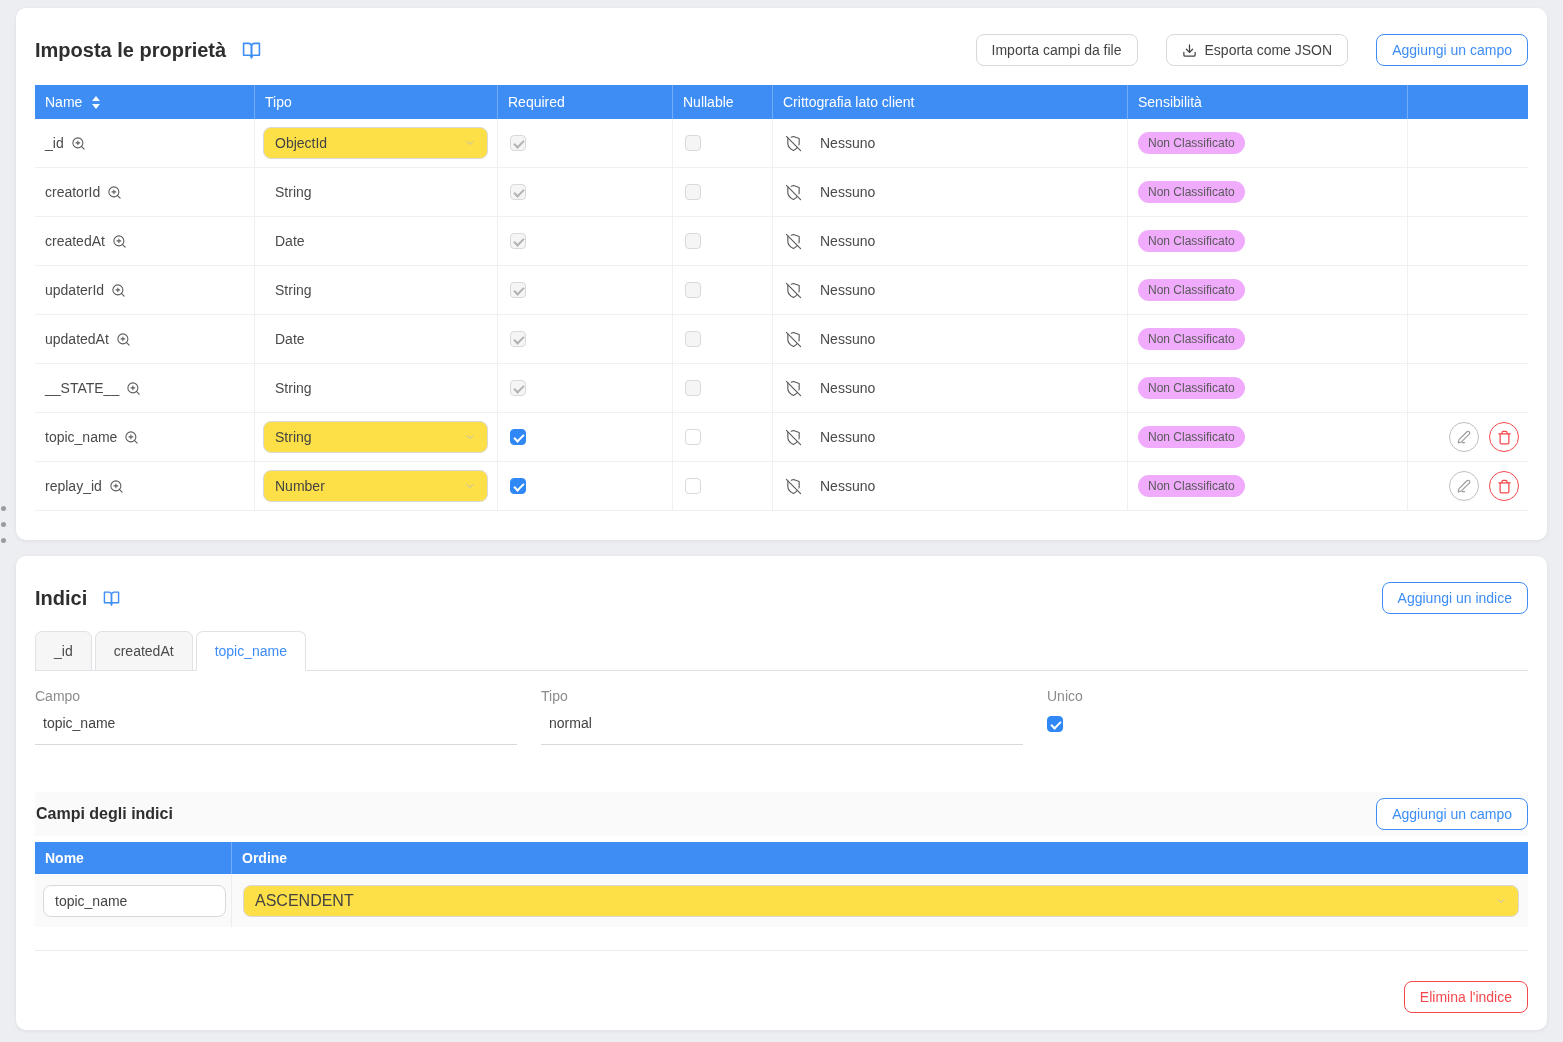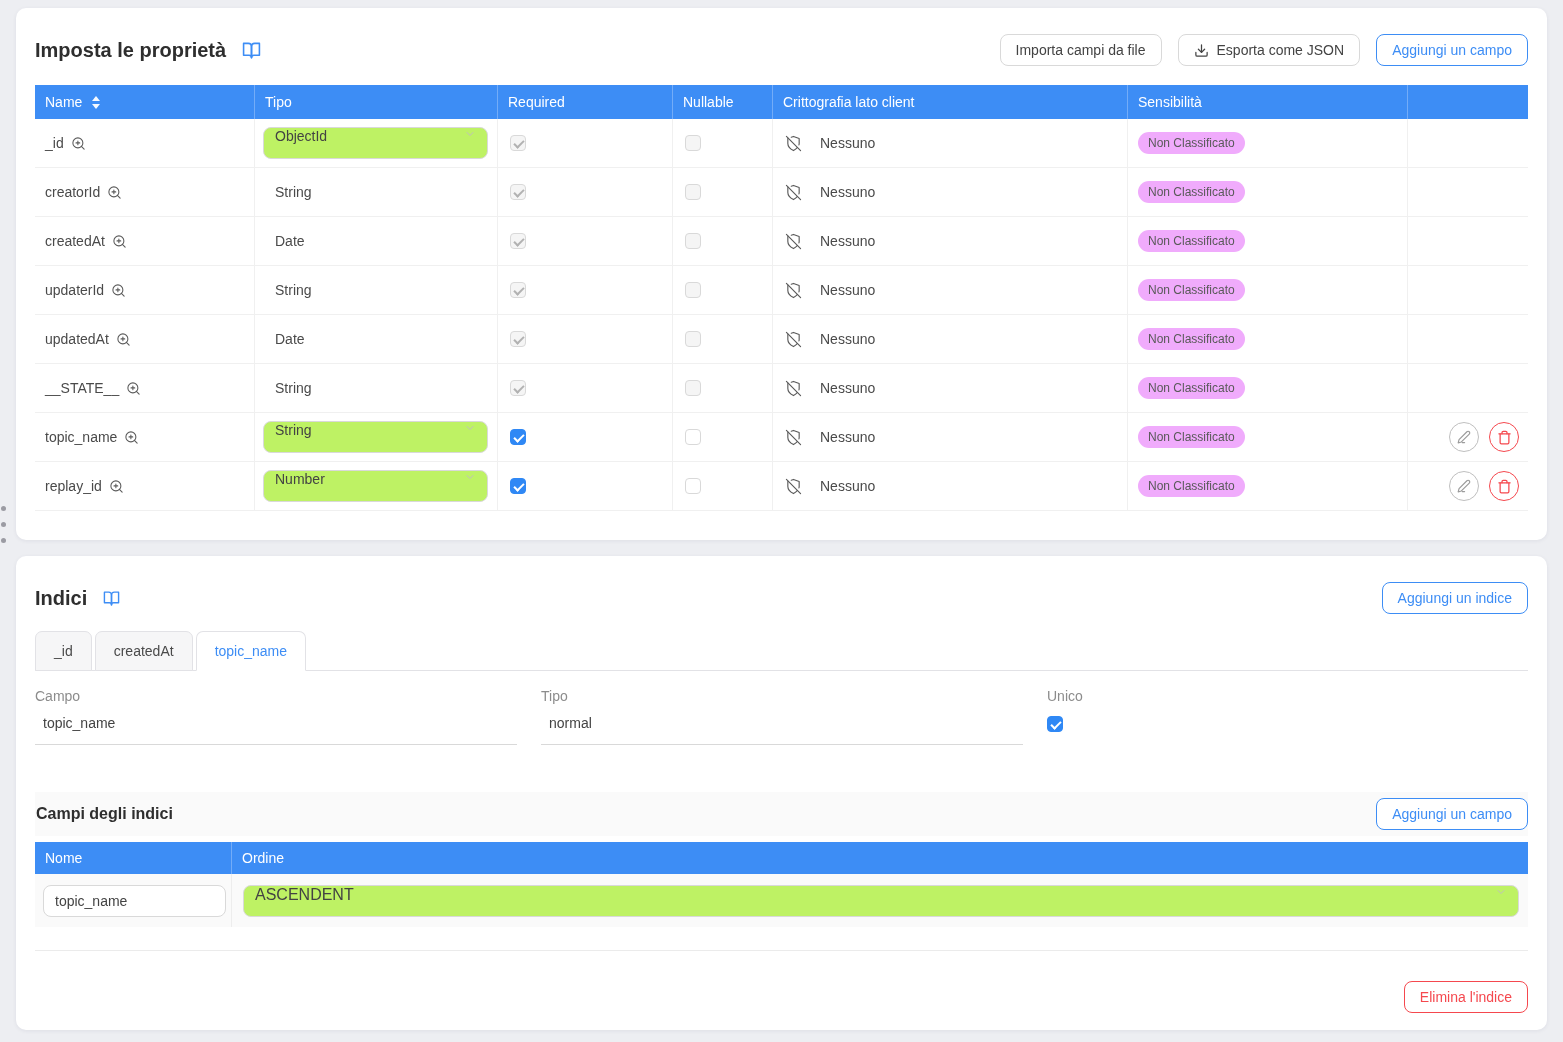--- a/index.html
+++ b/index.html
@@ -10,21 +10,21 @@
   }
   .card {
     position:absolute; left:16px; width:1531px; background:#fff;
     border-radius:10px; box-shadow:0 1px 4px rgba(25,35,70,.07);
   }
   .card-props   { top:8px;   height:532px; }
   .card-indexes { top:556px; height:474px; }
 
   .card-head { display:flex; justify-content:space-between; align-items:center; padding:26px 19px 0 19px; }
   .card-title { font-size:20px; font-weight:700; color:#2e2e2e; display:flex; align-items:center; gap:16px; }
-  .head-actions { display:flex; gap:16px; }
+  .head-actions { display:flex; gap:28px; }
 
   .btn {
     height:32px; padding:0 15px; border-radius:8px; background:#fff; font-size:14px;
     display:inline-flex; align-items:center; gap:8px; cursor:pointer;
     font-family:"Liberation Sans", sans-serif;
   }
   .btn-default { border:1px solid #d9d9d9; color:#434343; }
   .btn-blue    { border:1px solid #3d8df5; color:#3d8df5; }
   .btn-red     { border:1px solid #f5484e; color:#f5484e; }
 
@@ -42,22 +42,22 @@
 
   .trow { display:flex; height:49px; border-bottom:1px solid #f0f0f0; font-size:14px; color:#4a4a4a; }
   .td { display:flex; align-items:center; border-right:1px solid #f0f0f0; padding-left:10px; height:100%; }
   .td:last-child { border-right:none; }
   .td-tipo { padding-left:8px; }
   .fname { color:#4a4a4a; }
   .zoomin { margin-left:7px; display:inline-flex; cursor:pointer; }
   .type-text { padding-left:12px; }
 
   .selectbox {
-    width:225px; height:32px; border:1px solid #d9d9d9; border-radius:8px; background:#bef264;
-    display:flex; justify-content:space-between; padding:0 11px; cursor:pointer; color:#434343;
+    width:225px; height:32px; border:1px solid #d9d9d9; border-radius:8px; background:#fde047;
+    display:flex; align-items:center; justify-content:space-between; padding:0 11px; cursor:pointer; color:#434343;
   }
   .cb { width:16px; height:16px; border:1px solid #d9d9d9; border-radius:4px; background:#fff; position:relative; display:inline-block; flex:none; }
   .cb-dis { background:#f5f5f5; }
   .cb-on-dis { background:#f5f5f5; }
   .cb-on { background:#2f88f5; border-color:#2f88f5; cursor:pointer; }
   .cb-on::after, .cb-on-dis::after {
     content:""; position:absolute; left:4.5px; top:1.5px; width:4px; height:8px;
     border-right:2px solid #fff; border-bottom:2px solid #fff; transform:rotate(45deg);
   }
   .cb-on-dis::after { border-color:#b2b2b2; }
@@ -90,21 +90,21 @@
   .ifield-unico .cb { margin-top:12px; }
 
   .fields-band {
     margin:47px 19px 0 19px; background:#fafafa; height:44px;
     display:flex; align-items:center; justify-content:space-between; padding-left:1px;
   }
   .fields-band h3 { font-size:16px; font-weight:700; color:#2e2e2e; }
 
   .itable { margin:6px 19px 0 19px; }
   .it-head { display:flex; height:32px; background:#3d8df5; color:#fff; font-size:14px; }
-  .it-head .th { display:flex; align-items:center; padding-left:10px; }
+  .it-head .th { display:flex; align-items:center; padding-left:10px;font-weight:bold; }
   .it-w-nome { width:197px; border-right:1px solid rgba(255,255,255,.28); }
   .it-w-ordine { flex:1; }
   .it-row { display:flex; height:53px; background:#fafafa; }
   .it-cell { display:flex; align-items:center; height:100%; }
   .it-cell-nome { width:197px; padding-left:8px; border-right:1px solid #ededed; }
   .it-cell-ordine { flex:1; padding-left:11px; padding-right:9px; }
   .text-input {
     width:183px; height:32px; border:1px solid #d9d9d9; border-radius:8px; background:#fff;
     padding:0 11px; font-size:14px; color:#434343; font-family:"Liberation Sans", sans-serif; outline:none;
   }

